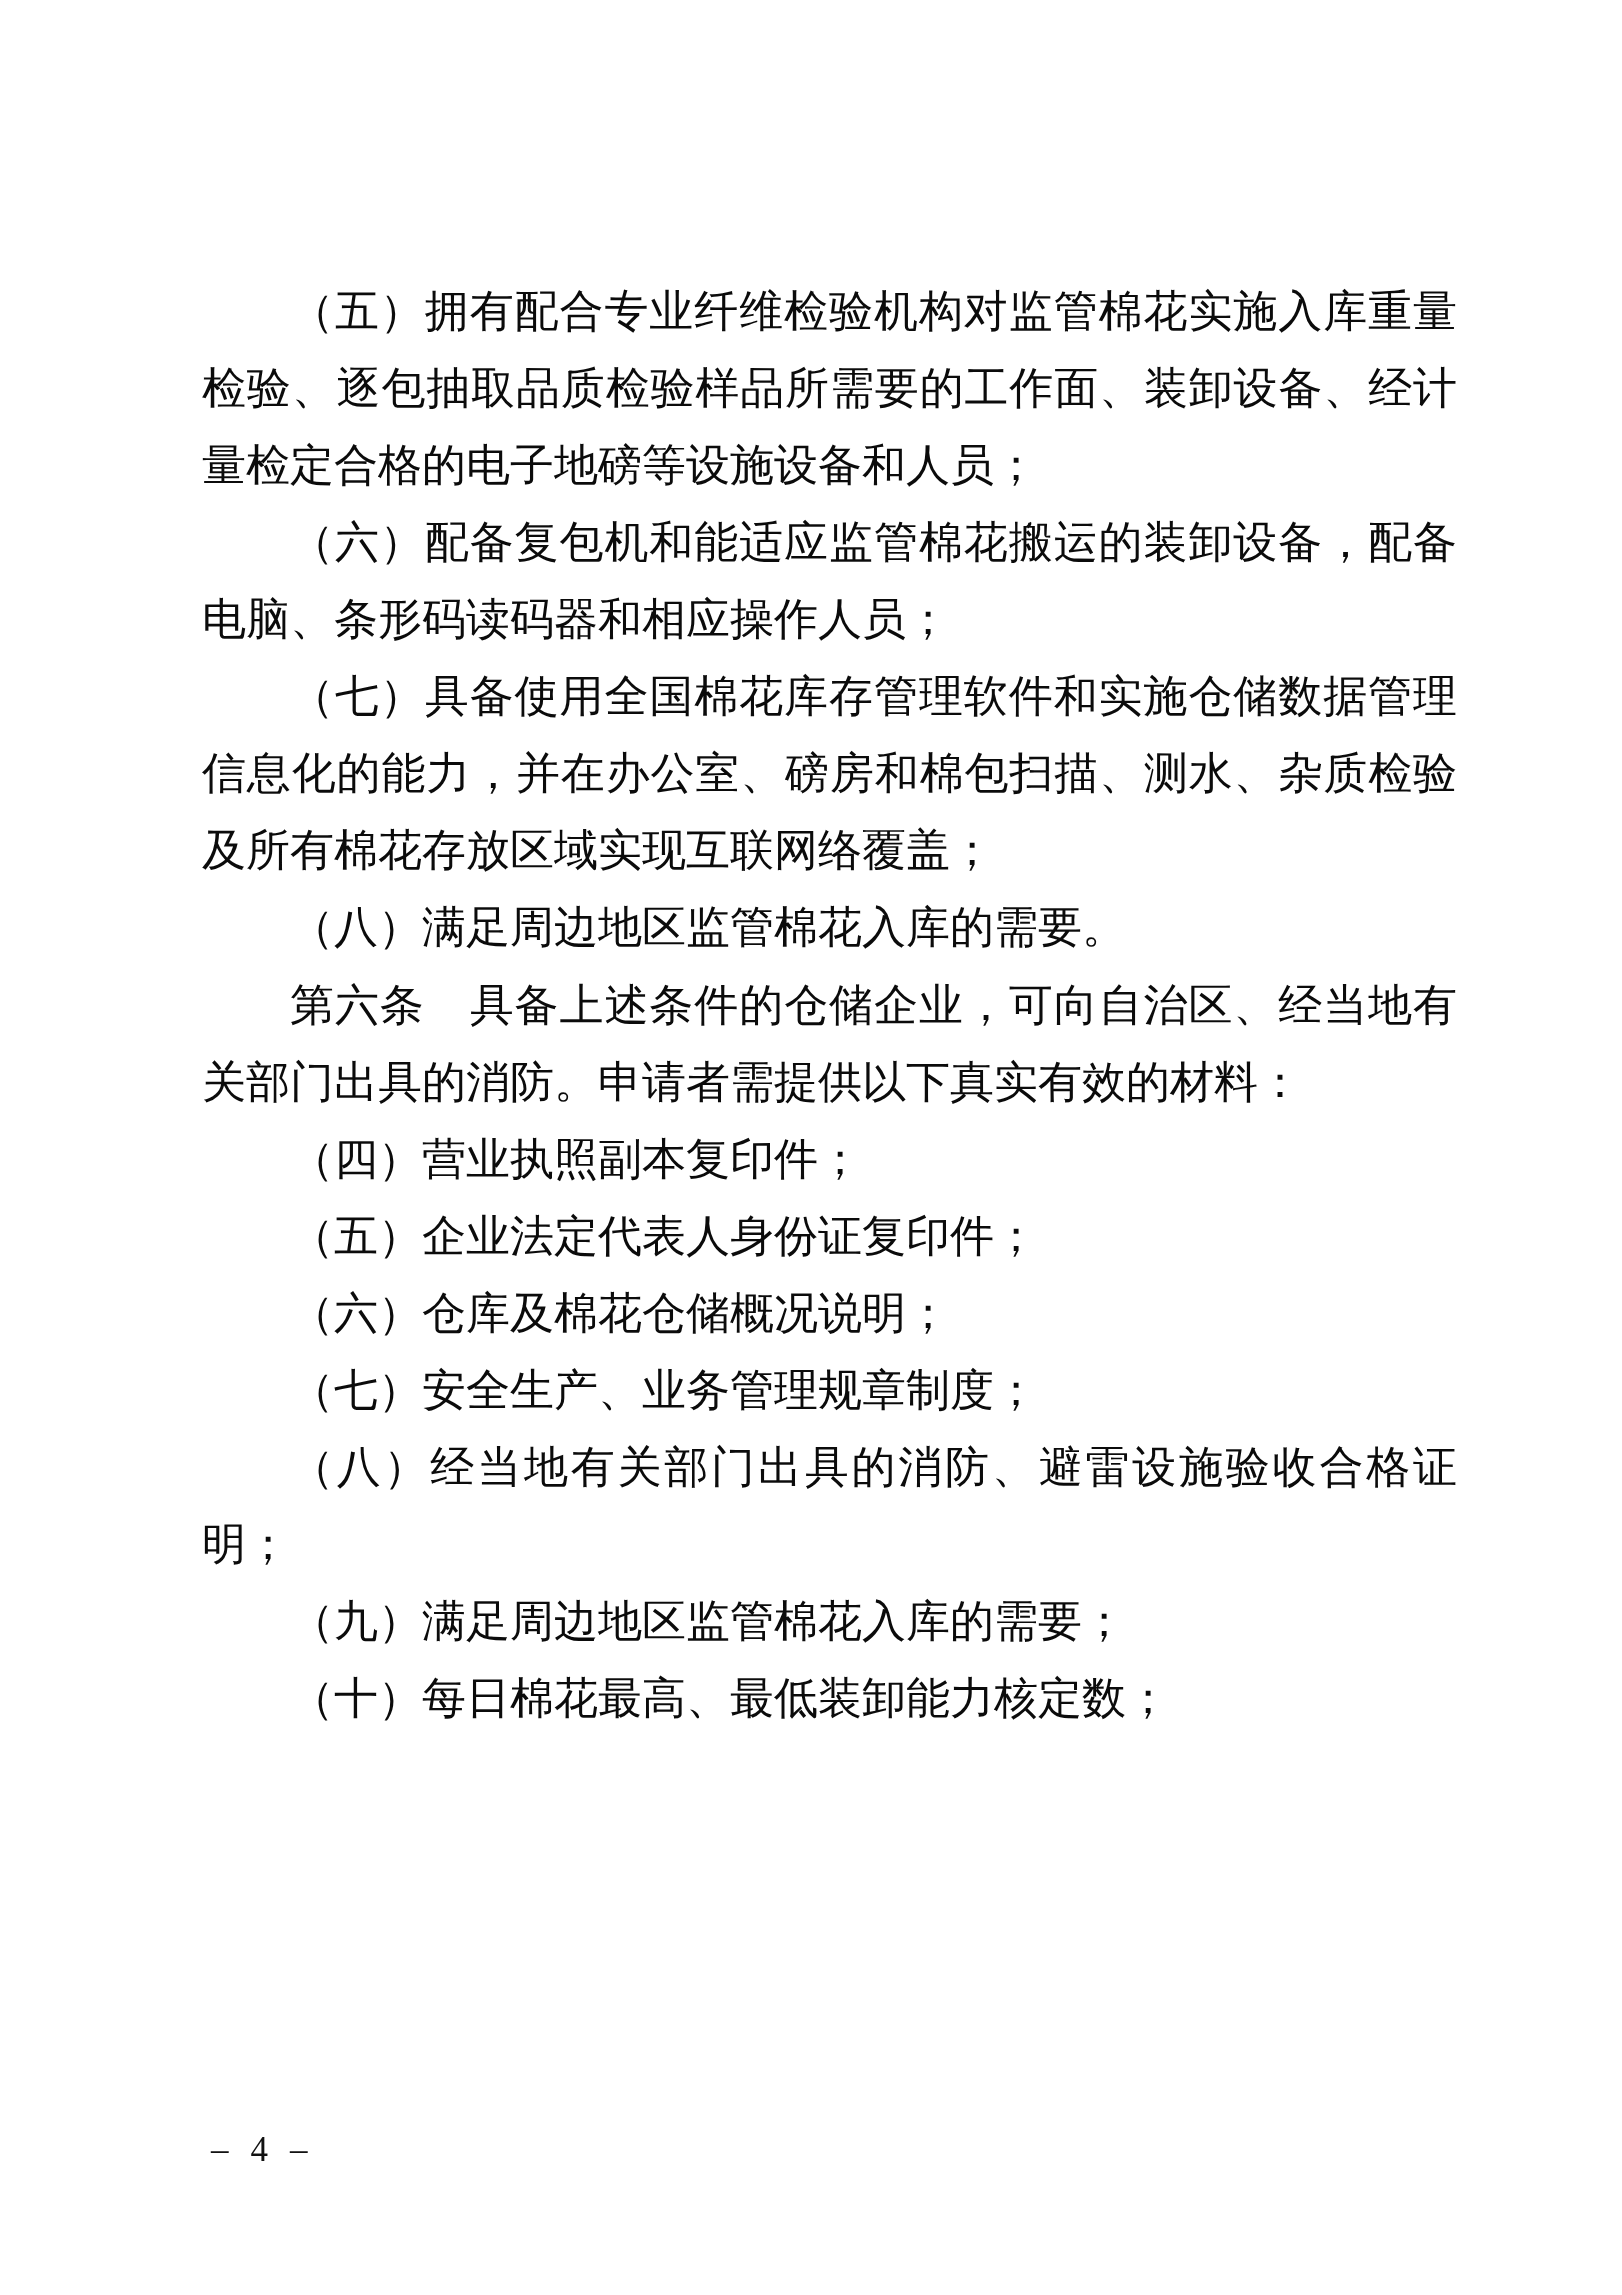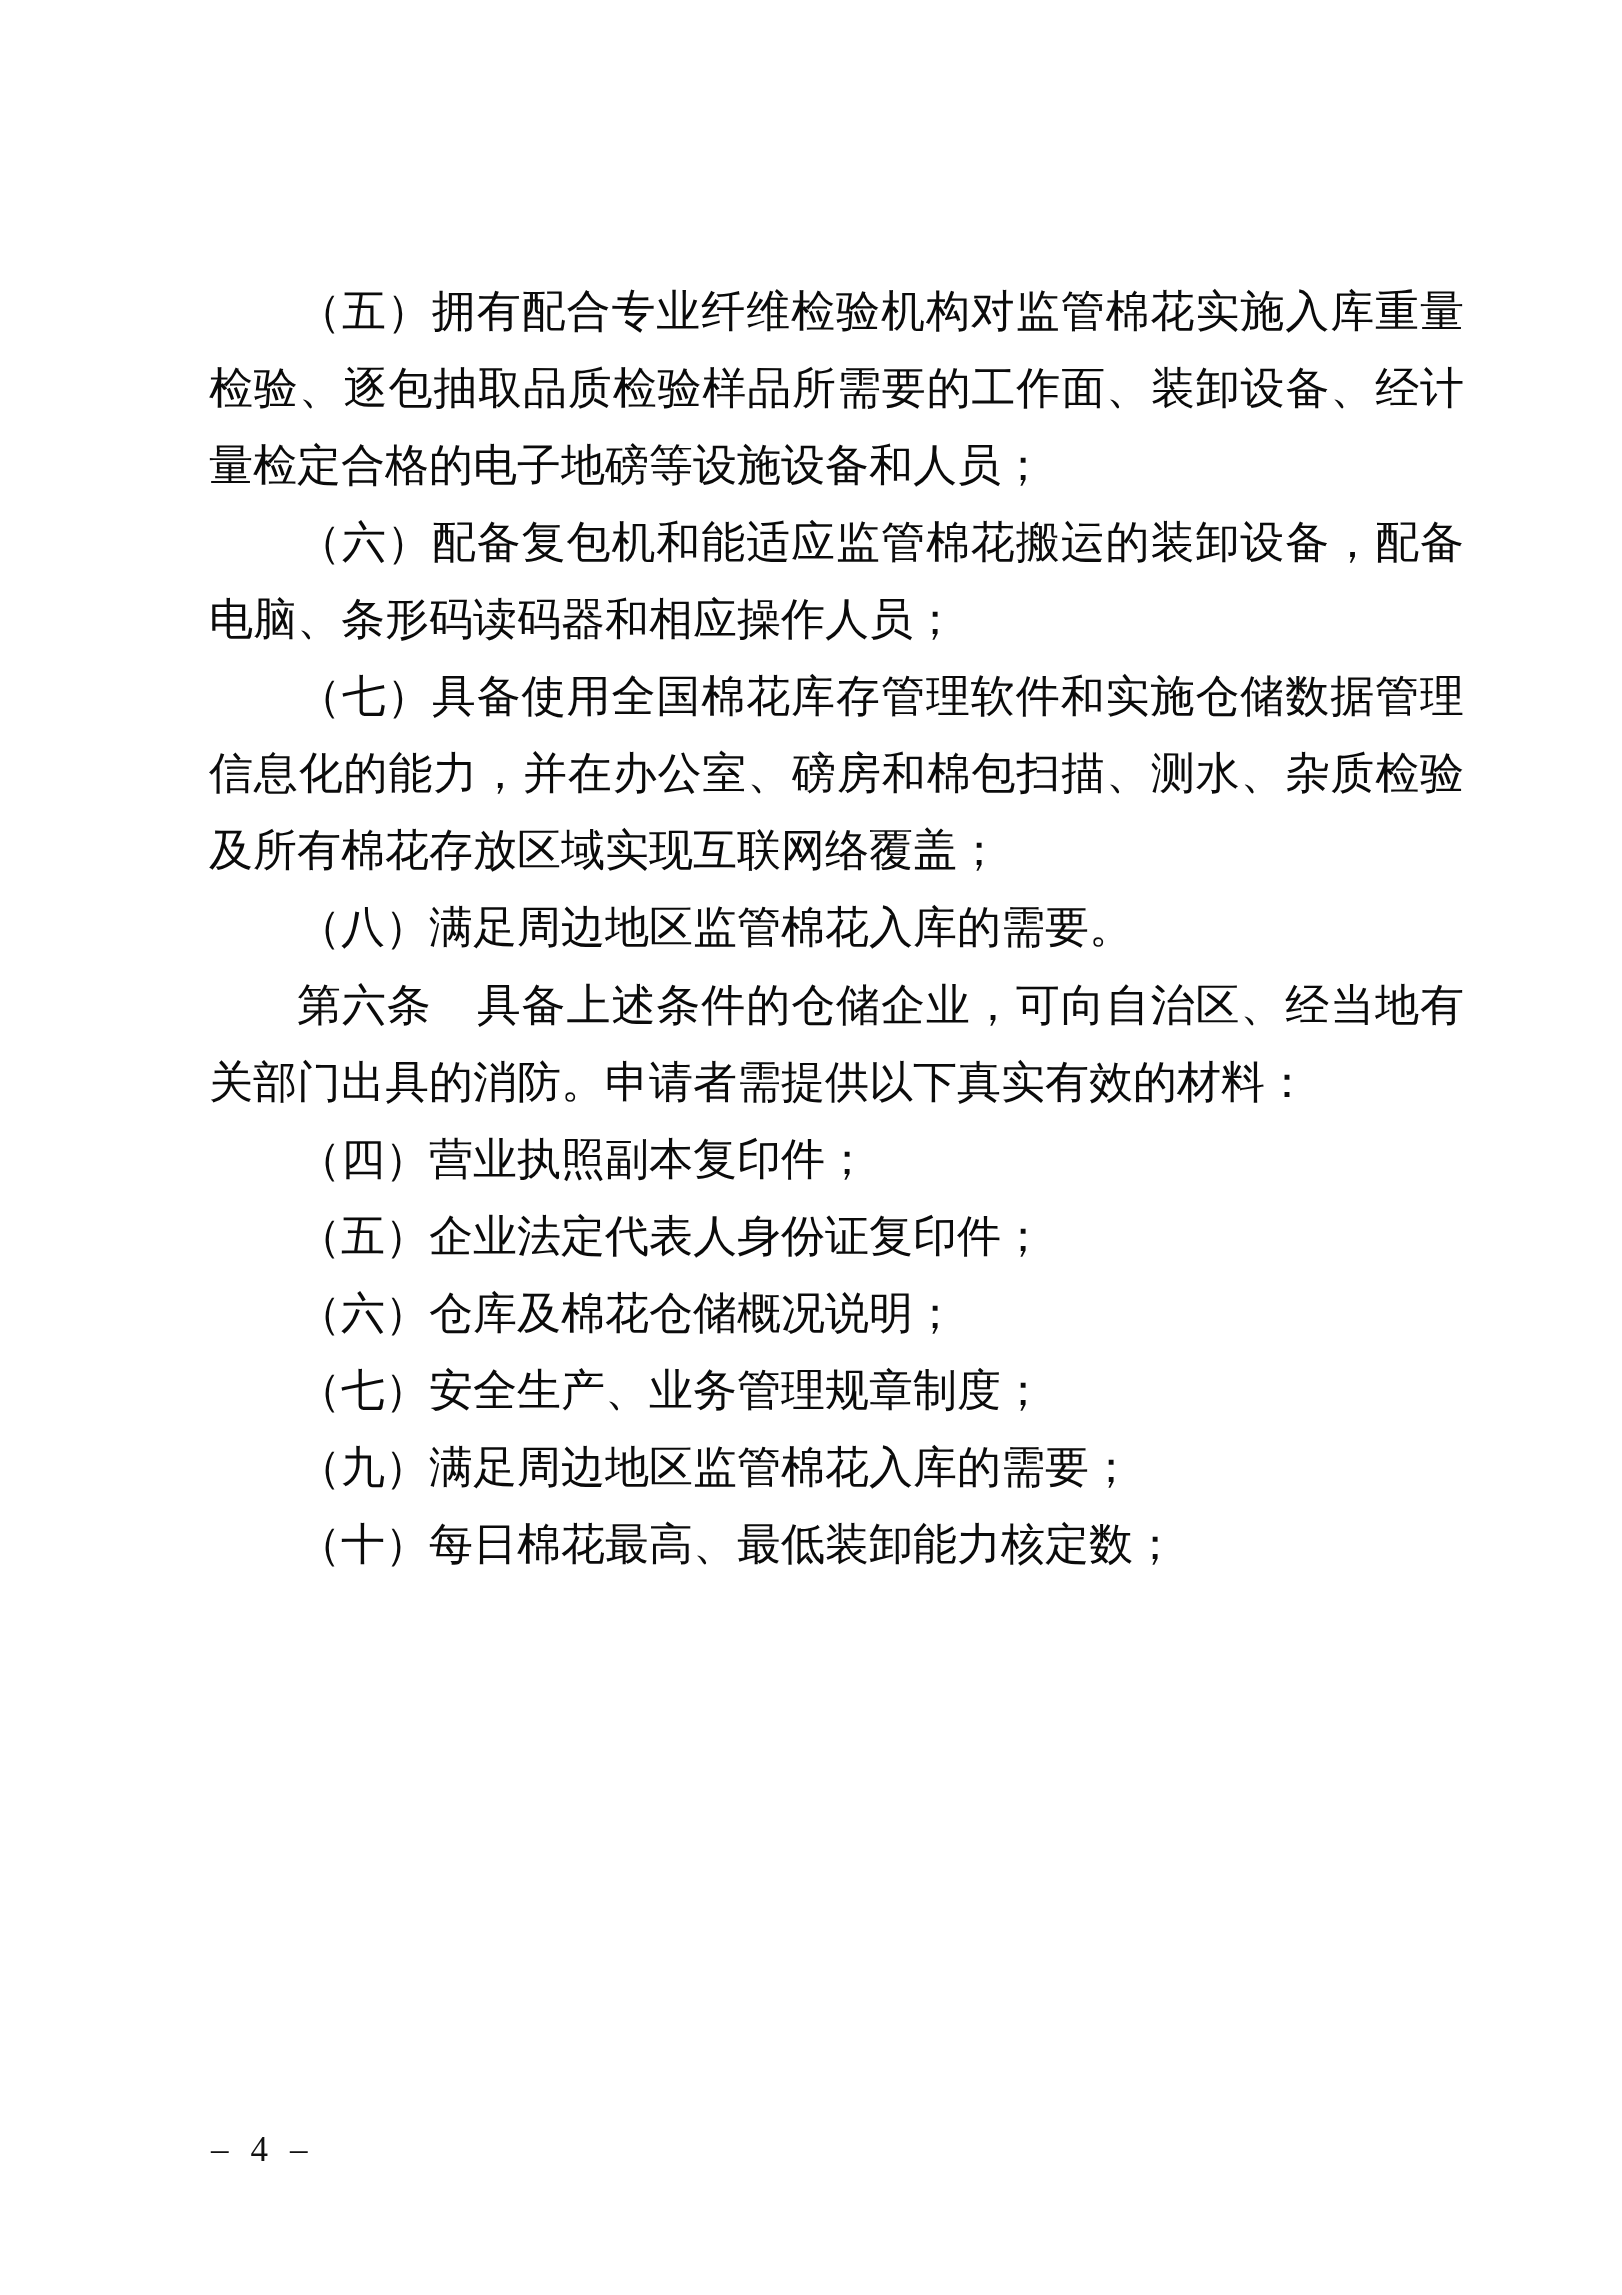--- a/index.html
+++ b/index.html
@@ -11,21 +11,21 @@
     position: relative;
     width: 1623px;
     height: 2295px;
     background: #ffffff;
     overflow: hidden;
     font-family: "Liberation Serif", "DejaVu Serif", serif;
     color: #0b0b0b;
   }
   .content {
     position: absolute;
-    left: 209px;
+    left: 202px;
     top: 273px;
     width: 1255px;
   }
   .para {
     margin: 0;
     font-size: 44px;
     line-height: 77px;
     text-align: justify;
     text-align-last: left;
     text-indent: 88px;
@@ -57,20 +57,21 @@
   <div class="content">
     <p class="para">（五）拥有配合专业纤维检验机构对监管棉花实施入库重量检验、逐包抽取品质检验样品所需要的工作面、装卸设备、经计量检定合格的电子地磅等设施设备和人员；</p>
     <p class="para">（六）配备复包机和能适应监管棉花搬运的装卸设备，配备电脑、条形码读码器和相应操作人员；</p>
     <p class="para">（七）具备使用全国棉花库存管理软件和实施仓储数据管理信息化的能力，并在办公室、磅房和棉包扫描、测水、杂质检验及所有棉花存放区域实现互联网络覆盖；</p>
     <p class="para">（八）满足周边地区监管棉花入库的需要。</p>
     <p class="para"><b class="lead">第六条</b><span>　具备上述条件的仓储企业，可向自治区、经当地有关部门出具的消防。申请者需提供以下真实有效的材料：</span></p>
     <p class="para">（四）营业执照副本复印件；</p>
     <p class="para">（五）企业法定代表人身份证复印件；</p>
     <p class="para">（六）仓库及棉花仓储概况说明；</p>
     <p class="para">（七）安全生产、业务管理规章制度；</p>
+    <p class="para">（八）经当地有关部门出具的消防、避雷设施验收合格证明；</p>
     <p class="para">（九）满足周边地区监管棉花入库的需要；</p>
     <p class="para">（十）每日棉花最高、最低装卸能力核定数；</p>
   </div>
   <div class="footer">
     <span>– 4 –</span>
   </div>
 </div>
 
 
 </body></html>

